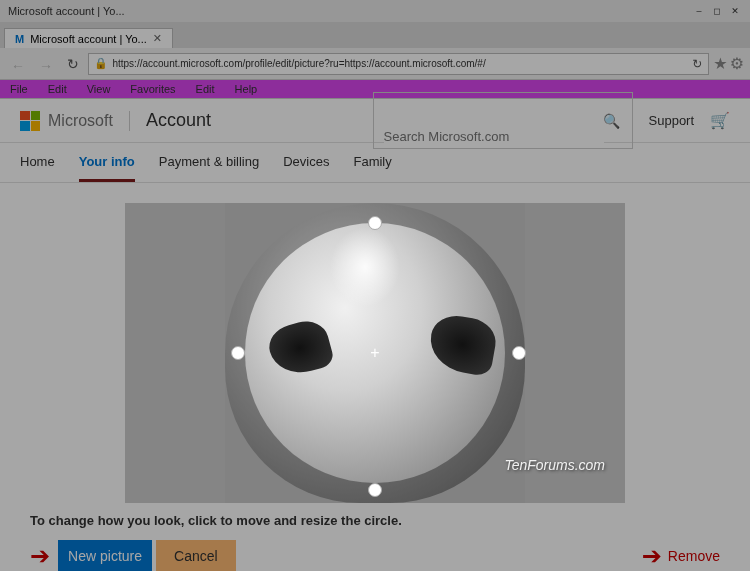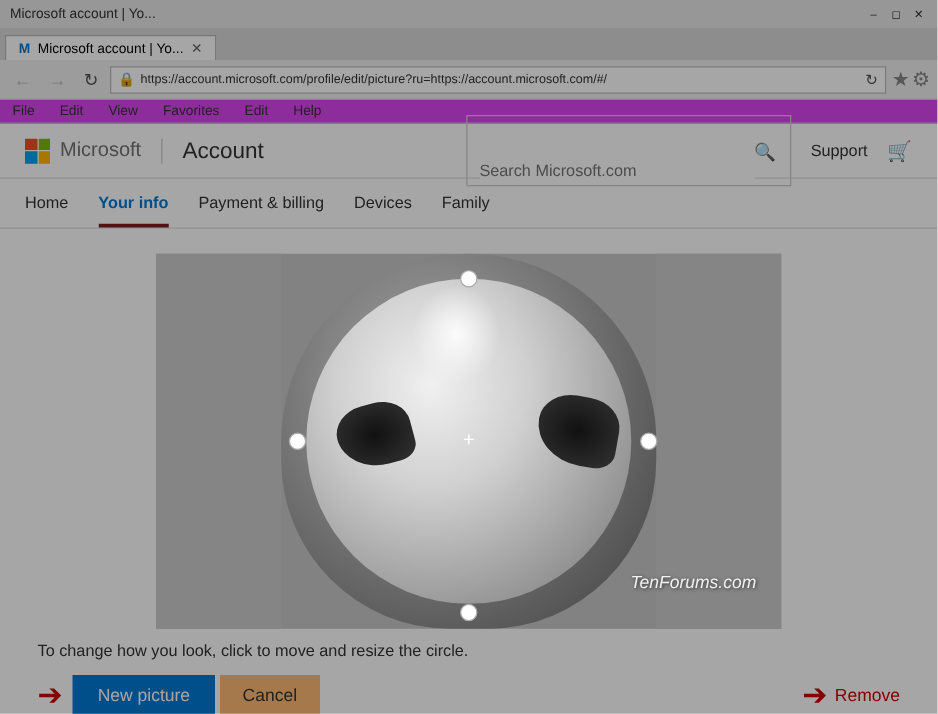--- a/index.html
+++ b/index.html
@@ -70,26 +70,26 @@
     .handle-left { top: 50%; left: -14px; transform: translateY(-50%); }
     .handle-right { top: 50%; right: -14px; transform: translate(50%, -50%); }
     .crosshair { position: absolute; top: 50%; left: 50%; transform: translate(-50%, -50%); color: #fff; font-size: 16px; font-weight: 300; }
     
     .watermark { position: absolute; bottom: 30px; right: 20px; color: rgba(255,255,255,0.9); font-size: 14px; font-style: italic; text-shadow: 1px 1px 3px rgba(0,0,0,0.6); }
     
     .gray-strip-left { position: absolute; left: 0; top: 0; width: 100px; height: 300px; background: #ccc; }
     .gray-strip-right { position: absolute; right: 0; top: 0; width: 100px; height: 300px; background: #ccc; }
 
     
-    .instruction-text { font-size: 13px; color: #333; margin-bottom: 12px; margin-left: 10px; }
+    .instruction-text { font-size: 13px; color: #333; margin-bottom: 12px; margin-left: 10px; font-weight: bold; }
 
     
     .buttons-row { display: flex; align-items: center; padding: 0 10px; }
     .arrow-icon { font-size: 24px; color: #c00; margin-right: 8px; }
-    .btn-new-picture { background: #0078d4; color: #fff; border: none; padding: 8px 20px; font-size: 14px; cursor: pointer; margin-right: 4px; }
+    .btn-new-picture { background: #0078d4; color: #fff; border: none; padding: 8px 10px; font-size: 14px; cursor: pointer; margin-right: 4px; }
     .btn-cancel { background: #fdba74; color: #333; border: none; padding: 8px 18px; font-size: 14px; cursor: pointer; }
     .remove-section { display: flex; align-items: center; margin-left: auto; }
     .arrow-icon-right { font-size: 24px; color: #c00; margin-right: 6px; }
     .remove-link { color: #c00; font-size: 14px; cursor: pointer; text-decoration: none; }
   </style>
 </head>
 <body>
 
 <div>
 

